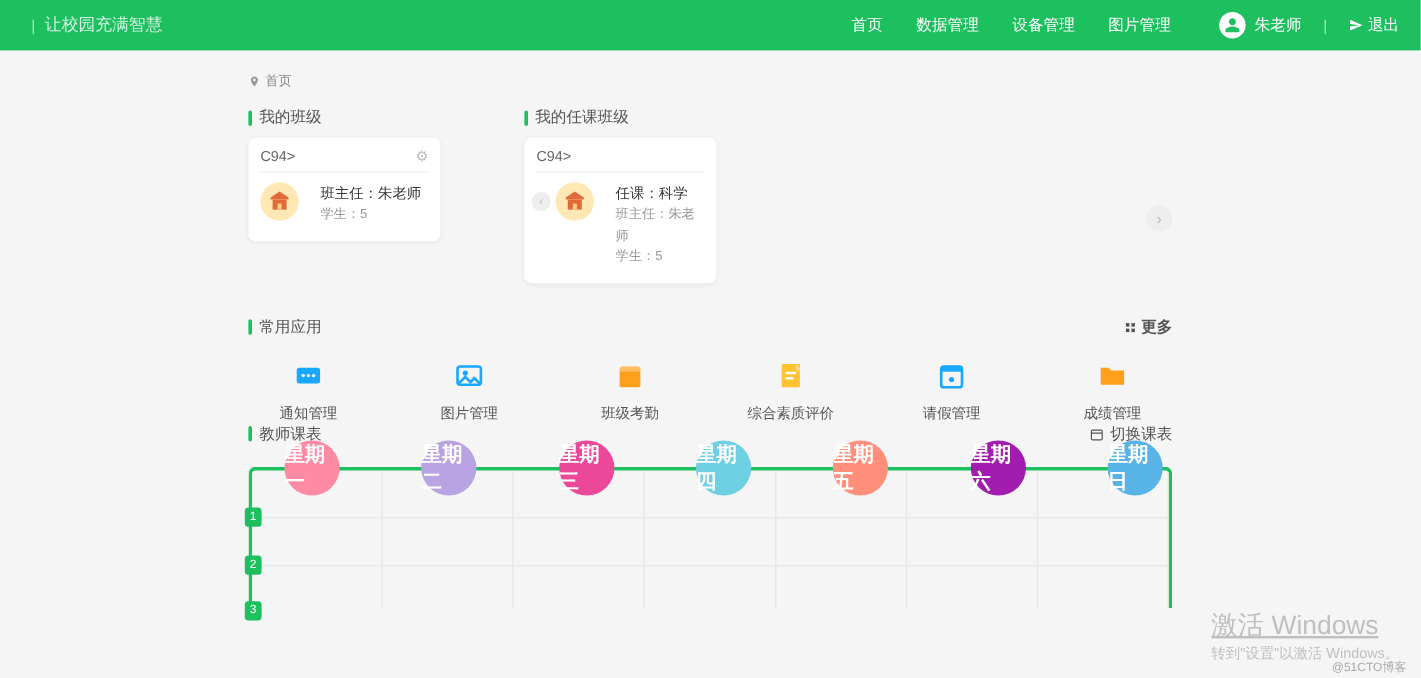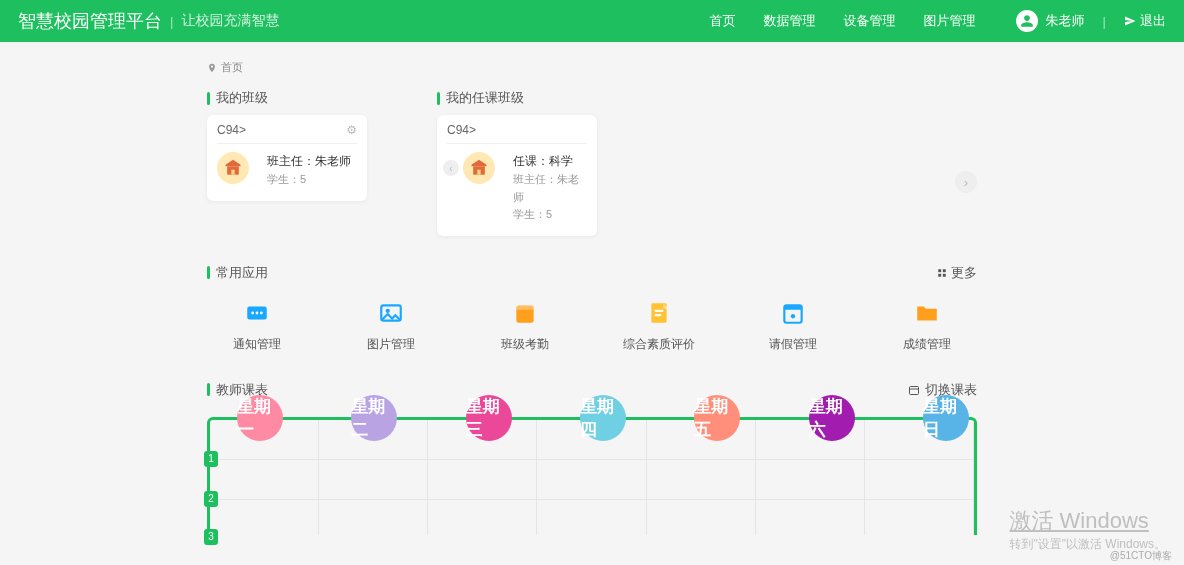--- a/index.html
+++ b/index.html
@@ -13,57 +13,56 @@
   .userbox{ display:flex; align-items:center; gap:8px; margin-left:40px; font-size:13px; }
   .avatar-c{ width:22px; height:22px; border-radius:50%; background:#fff; display:flex; align-items:center; justify-content:center; }
   .avatar-c svg path{ fill:#1dbf5f; }
   .vsep{ margin:0 10px; opacity:.6; }
   .logout{ display:flex; align-items:center; gap:4px; cursor:pointer; }
   .page{ width:770px; margin:0 auto; padding-top:18px; }
   .bc{ font-size:11px; color:#888; display:flex; align-items:center; gap:4px; margin-bottom:14px; }
   .row{ display:flex; gap:70px; }
   .sec-head{ display:flex; align-items:center; font-size:13px; color:#555; margin-bottom:8px; }
   .sec-head::before{ content:""; width:3px; height:13px; background:#1dbf5f; margin-right:6px; border-radius:2px; }
-  .more{ margin-left:auto; font-size:13px; color:#555; display:flex; align-items:center; gap:4px; cursor:pointer; }
+  .more{ margin-left:auto; font-size:13px; color:#555; display:flex; align-items:center; gap:4px; cursor:pointer;font-weight:bold; }
   .card{ width:160px; background:#fff; border-radius:6px; box-shadow:0 1px 4px rgba(0,0,0,.06); padding:8px 10px 12px; }
   .chead{ display:flex; align-items:center; font-size:12px; color:#666; border-bottom:1px solid #f0f0f0; padding-bottom:6px; margin-bottom:8px;}
   .chead .conf{ margin-left:auto; color:#bbb; cursor:pointer;}
   .cbody{ display:flex; gap:18px; position:relative;}
   .cbody.pad{ padding-left:16px; }
   .school{ width:32px; height:32px; border-radius:50%; background:#ffe8b3; display:flex; align-items:center; justify-content:center; flex:0 0 32px;}
   .cbody .lines{ font-size:11px; line-height:1.6;}
   .cbody .lines .t{ color:#333; font-size:12px;}
   .cbody .lines .s{ color:#999;}
   .nav-dot{ width:16px; height:16px; border-radius:50%; background:#eee; position:absolute; top:8px; display:flex; align-items:center; justify-content:center; color:#bbb; font-size:10px; cursor:pointer;}
   .nav-dot.l{ left:-4px;}
   .big-nav{ width:22px; height:22px; border-radius:50%; background:#eee; color:#bbb; display:flex; align-items:center; justify-content:center; cursor:pointer;}
   .apps-head{ display:flex; align-items:center; margin-top:28px; margin-bottom:18px;}
   .apps{ display:flex; justify-content:space-between; padding:0 10px;}
   .app{ display:flex; flex-direction:column; align-items:center; gap:10px; width:80px; cursor:pointer;}
   .app .ic{ width:26px; height:26px; display:flex; align-items:center; justify-content:center;}
   .app .lb{ font-size:12px; color:#555;}
-  .sched-head{ display:flex; align-items:flex-end; margin-top:28px;}
+  .sched-head{ display:flex; align-items:flex-end; }
   .switch{ margin-left:auto; display:flex; align-items:center; gap:5px; font-size:13px; color:#555; cursor:pointer;}
   .tablewrap{ margin-top:18px; position:relative;}
   .days{ display:flex; justify-content:space-between; position:absolute; top:-22px; left:30px; right:8px; z-index:2;}
   .day{ width:46px; height:46px; border-radius:50%; display:flex; align-items:center; justify-content:center; color:#fff; font-size:17px; font-weight:bold;}
   .tbl{ border:3px solid #1dbf5f; border-bottom:none; border-radius:6px 6px 0 0; height:118px; margin-left:0; position:relative; overflow:hidden;}
   .grid{ display:grid; grid-template-columns:repeat(7,1fr); grid-template-rows:40px 40px 40px; height:100%;}
   .cell{ border-right:1px solid #e5e5e5; border-bottom:1px solid #e5e5e5;}
   .rownum{ position:absolute; left:-3px; width:14px; height:16px; background:#1dbf5f; color:#fff; font-size:10px; display:flex; align-items:center; justify-content:center; border-radius:3px;}
   .rn1{top:34px;} .rn2{top:74px;} .rn3{top:112px;}
   .wm{ position:absolute; right:18px; bottom:12px; color:#bfbfbf; font-size:12px; text-align:left;}
   .wm .t1{ font-size:22px;text-decoration:underline;}
   .small-tag{ position:absolute; right:12px; bottom:2px; font-size:10px; color:#aaa;}
 </style>
 </head>
 <body>
 
 <div class="topbar">
-  <span class="brand">智慧校园管理平台</span>
   <span class="brand-sep">|</span>
   <span class="tagline">让校园充满智慧</span>
   <div class="nav">
     <span>首页</span>
     <span>数据管理</span>
     <span>设备管理</span>
     <span>图片管理</span>
   </div>
   <div class="userbox">
     <span class="avatar-c">

